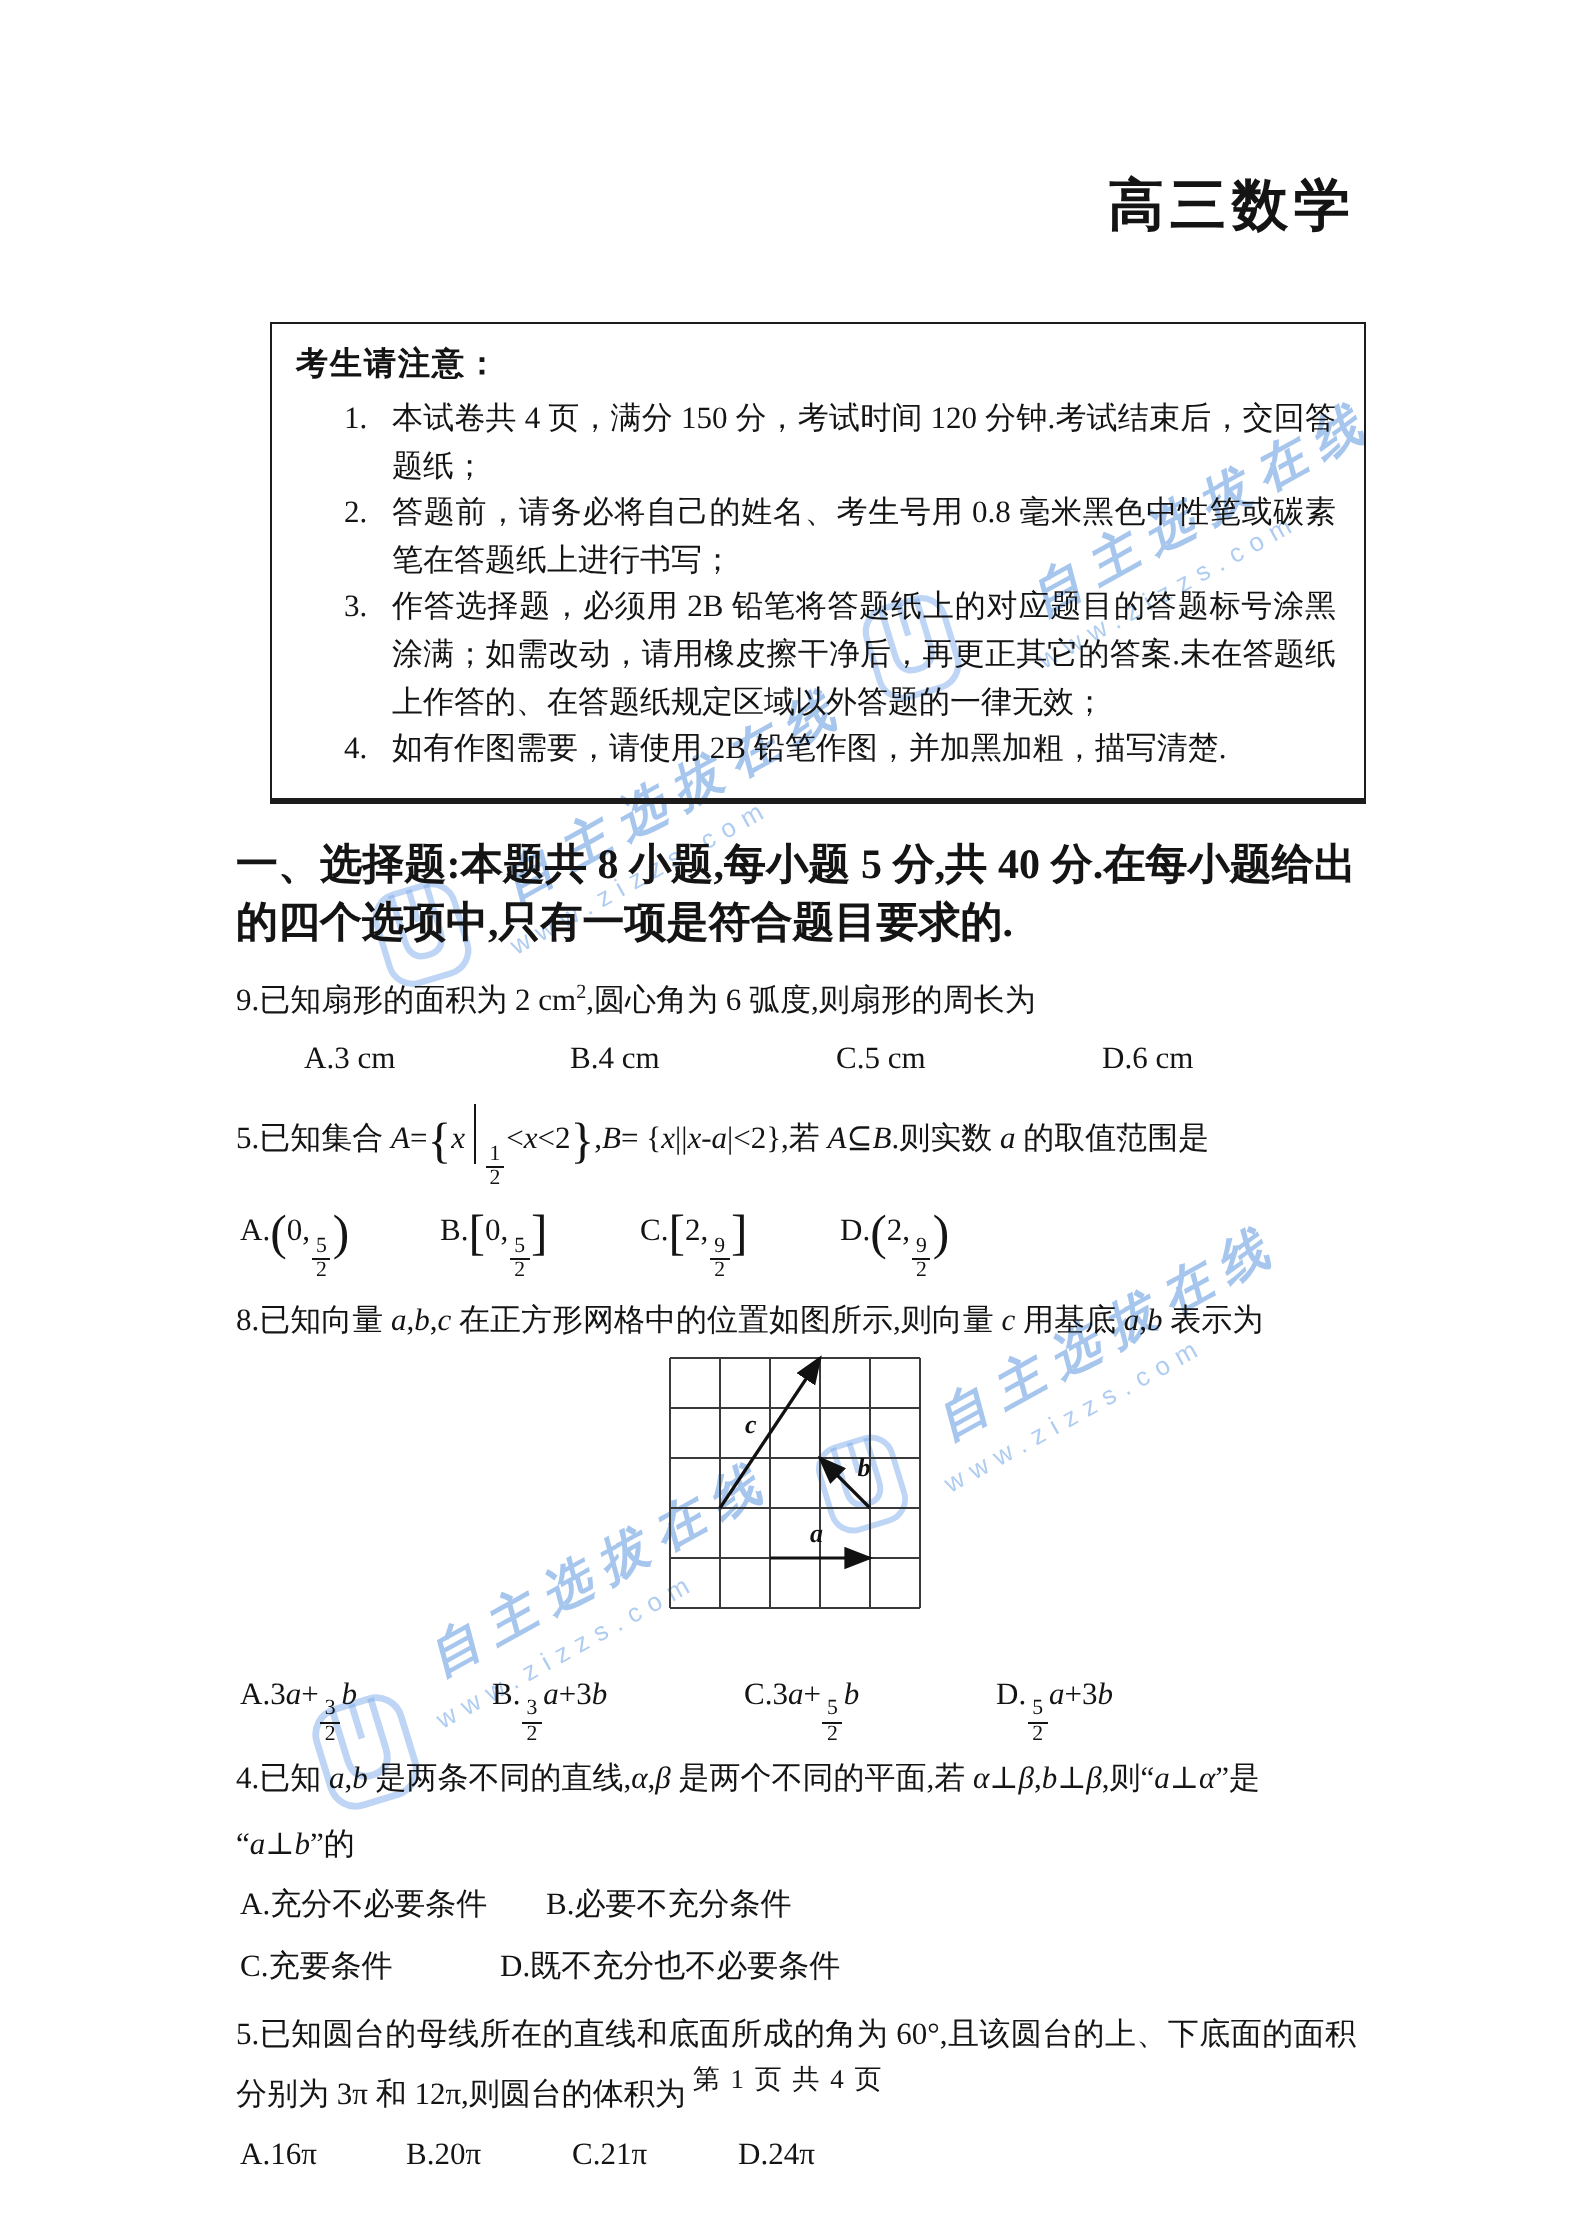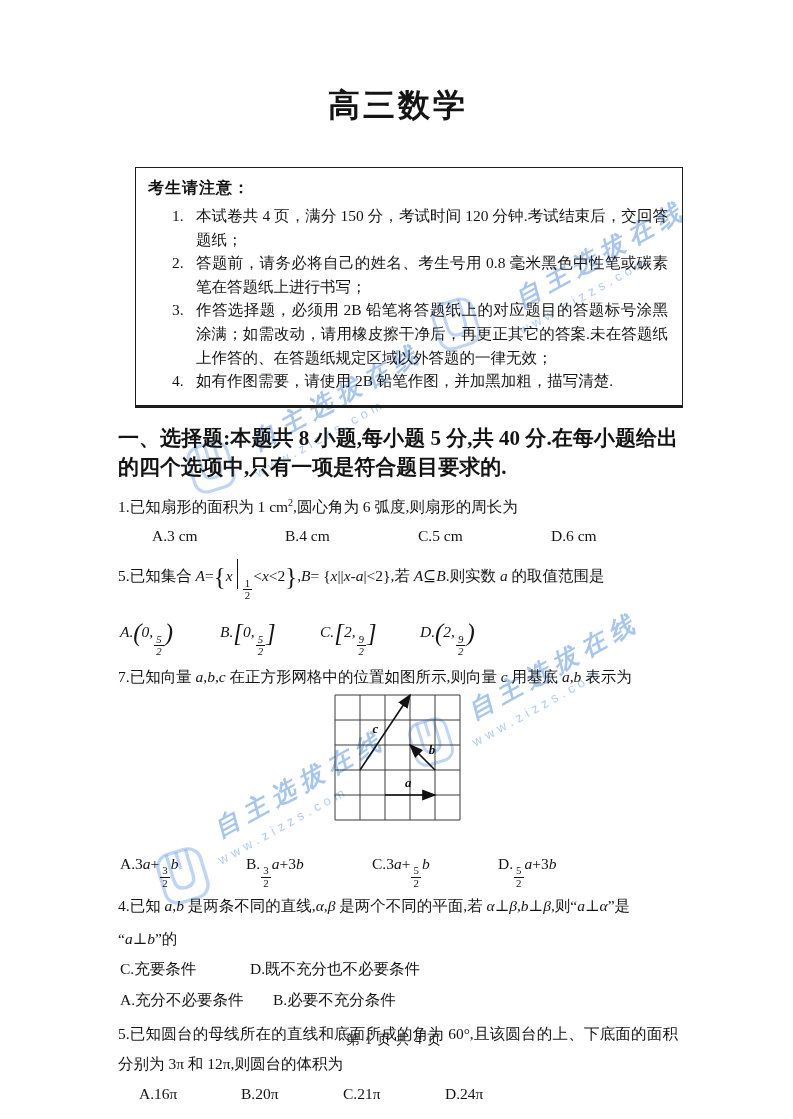--- a/index.html
+++ b/index.html
@@ -1,20 +1,20 @@
 <!DOCTYPE html>
 <html><head>
 <meta charset="utf-8">
 <style>
   html,body{margin:0;padding:0;}
   body{width:793px;height:1119px;background:#ffffff;font-family:"Liberation Serif","DejaVu Serif",serif;color:#141414;}
   .page{position:relative;width:793px;height:1119px;overflow:hidden;background:#fff;}
   .content{position:absolute;left:118px;top:0;width:560px;}
 
-  .title{margin-top:84px;text-align:center;font-size:32px;font-weight:bold;letter-spacing:3px;}
+  .title{margin-top:84px;text-align:right;font-size:28px;font-weight:bold;letter-spacing:3px;}
 
   .notice{margin-top:39px;margin-left:17px;width:520px;border:1.5px solid #1c1c1c;border-bottom-width:3px;
           padding:10px 14px 12px 12px;font-size:15.5px;}
   .notice-heading{font-family:"Liberation Sans","DejaVu Sans",sans-serif;font-weight:bold;font-size:16px;margin-bottom:5px;letter-spacing:1px;}
   .notice-item{display:flex;line-height:23.6px;padding-left:24px;}
   .notice-num{flex:0 0 24px;}
   .notice-text{flex:1;text-align:justify;}
 
   .section-header{margin-top:16px;font-weight:bold;font-size:21px;line-height:29px;text-align:justify;}
 
@@ -22,29 +22,29 @@
   .stem.tall{line-height:42px;}
   .q1stem{margin-top:6px;}
   .q2stem{margin-top:5px;}
   .q3stem{margin-top:4px;}
   .q4stem{margin-top:2px;line-height:30.5px;}
   .q5stem{margin-top:4px;line-height:30px;}
 
   .opts{font-size:15.5px;line-height:29px;padding-left:2px;white-space:nowrap;}
   .opts span.opt{display:inline-block;}
   .optsq1 span.opt{width:101px;margin-left:32px;}
-  .optsq2{line-height:36px;margin-top:13px;font-style:italic;}
+  .optsq2{line-height:36px;margin-top:3px;}
   .optsq2 span.opt{width:100px;}
   .optsq3{line-height:36px;margin-top:22px;}
   .optsq3 span.opt{width:126px;}
   .optsq4{line-height:30.5px;}
   .optsq4 .optA{width:153px;}
   .optsq4 .optC{width:130px;}
   .optsq5{line-height:30px;}
-  .optsq5 span.opt{width:83px;margin-left:19px;}
+  .optsq5 span.opt{width:83px;}
   .opts span.opt:last-child{width:auto;}
 
   i{font-family:"Liberation Serif",serif;font-style:italic;}
   sup{font-size:0.65em;}
   .big{font-size:1.6em;font-weight:normal;vertical-align:-0.18em;line-height:0;}
   .frac{display:inline-flex;flex-direction:column;align-items:center;vertical-align:-0.52em;line-height:1.05;font-size:0.7em;margin:0 1px;}
   .frac .fn{border-bottom:1px solid #141414;padding:0 2px;}
   .frac .fd{padding:0 2px;}
   .sbar{display:inline-block;width:1.2px;height:1.95em;background:#141414;vertical-align:-0.55em;margin:0 4px;}
 
@@ -132,21 +132,21 @@
         <div class="notice-text">作答选择题，必须用 2B 铅笔将答题纸上的对应题目的答题标号涂黑涂满；如需改动，请用橡皮擦干净后，再更正其它的答案.未在答题纸上作答的、在答题纸规定区域以外答题的一律无效；</div>
       </div>
       <div class="notice-item">
         <span class="notice-num">4.</span>
         <div class="notice-text">如有作图需要，请使用 2B 铅笔作图，并加黑加粗，描写清楚.</div>
       </div>
     </div>
 
     <div class="section-header">一、选择题:本题共 8 小题,每小题 5 分,共 40 分.在每小题给出的四个选项中,只有一项是符合题目要求的.</div>
 
-    <div class="stem q1stem"><span>1.已知扇形的面积为 1 cm</span><sup>2</sup><span>,圆心角为 6 弧度,则扇形的周长为</span></div>
+    <div class="stem q1stem"><span>9.已知扇形的面积为 2 cm</span><sup>2</sup><span>,圆心角为 6 弧度,则扇形的周长为</span></div>
     <div class="opts optsq1">
       <span class="opt">A.3 cm</span><span class="opt">B.4 cm</span><span class="opt">C.5 cm</span><span class="opt">D.6 cm</span>
     </div>
 
     <div class="stem tall q2stem"><span>5.已知集合 </span><i>A</i><span>=</span><span class="big">{</span><i>x</i><span class="sbar"></span><span class="frac">
           <span class="fn">1</span>
           <span class="fd">2</span>
         </span><span>&lt;</span><i>x</i><span>&lt;2</span><span class="big">}</span><span>,</span><i>B</i><span>= {</span><i>x</i><span>||</span><i>x</i><span>-</span><i>a</i><span>|&lt;2},若 </span><i>A</i><span>⊆</span><i>B</i><span>.则实数 </span><i>a</i><span> 的取值范围是</span></div>
     <div class="opts optsq2">
       <span class="opt"><span>A.</span><span class="big">(</span><span>0,</span><span class="frac">
@@ -157,21 +157,21 @@
             <span class="fd">2</span>
           </span><span class="big">]</span></span><span class="opt"><span>C.</span><span class="big">[</span><span>2,</span><span class="frac">
             <span class="fn">9</span>
             <span class="fd">2</span>
           </span><span class="big">]</span></span><span class="opt"><span>D.</span><span class="big">(</span><span>2,</span><span class="frac">
             <span class="fn">9</span>
             <span class="fd">2</span>
           </span><span class="big">)</span></span>
     </div>
 
-    <div class="stem q3stem"><span>7.已知向量 </span><i>a</i><span>,</span><i>b</i><span>,</span><i>c</i><span> 在正方形网格中的位置如图所示,则向量 </span><i>c</i><span> 用基底 </span><i>a</i><span>,</span><i>b</i><span> 表示为</span></div>
+    <div class="stem q3stem"><span>8.已知向量 </span><i>a</i><span>,</span><i>b</i><span>,</span><i>c</i><span> 在正方形网格中的位置如图所示,则向量 </span><i>c</i><span> 用基底 </span><i>a</i><span>,</span><i>b</i><span> 表示为</span></div>
     <div class="figure">
       <svg id="grid-svg" viewBox="-2 -2 129 134" width="129" height="134">
           <defs>
             <marker id="arr" markerWidth="10" markerHeight="8" refX="8" refY="3.5" orient="auto">
               <path d="M0,0 L9,3.5 L0,7 z" fill="#111"></path>
             </marker>
           </defs>
           <line x1="0" y1="0" x2="0" y2="125" stroke="#3a3a3a" stroke-width="1"></line>
           <line x1="25" y1="0" x2="25" y2="125" stroke="#3a3a3a" stroke-width="1"></line>
           <line x1="50" y1="0" x2="50" y2="125" stroke="#3a3a3a" stroke-width="1"></line>
@@ -204,24 +204,24 @@
             <span class="fd">2</span>
           </span><i>b</i></span><span class="opt"><span>D.</span><span class="frac">
             <span class="fn">5</span>
             <span class="fd">2</span>
           </span><i>a</i><span>+3</span><i>b</i></span>
     </div>
 
     <div class="stem q4stem"><span>4.已知 </span><i>a</i><span>,</span><i>b</i><span> 是两条不同的直线,</span><i>α</i><span>,</span><i>β</i><span> 是两个不同的平面,若 </span><i>α</i><span>⊥</span><i>β</i><span>,</span><i>b</i><span>⊥</span><i>β</i><span>,则“</span><i>a</i><span>⊥</span><i>α</i><span>”是</span></div>
     <div class="stem q4stem"><span>“</span><i>a</i><span>⊥</span><i>b</i><span>”的</span></div>
     <div class="opts optsq4">
+      <span class="opt optA">A.充分不必要条件</span><span class="opt">B.必要不充分条件</span>
+    </div>
+    <div class="opts optsq4">
       <span class="opt optC">C.充要条件</span><span class="opt">D.既不充分也不必要条件</span>
-    </div>
-    <div class="opts optsq4">
-      <span class="opt optA">A.充分不必要条件</span><span class="opt">B.必要不充分条件</span>
     </div>
 
     <div class="stem q5stem">5.已知圆台的母线所在的直线和底面所成的角为 60°,且该圆台的上、下底面的面积分别为 3π 和 12π,则圆台的体积为</div>
     <div class="opts optsq5">
       <span class="opt">A.16π</span><span class="opt">B.20π</span><span class="opt">C.21π</span><span class="opt">D.24π</span>
     </div>
 
   </div>
 
   <div class="footer">第 1 页 共 4 页</div>

